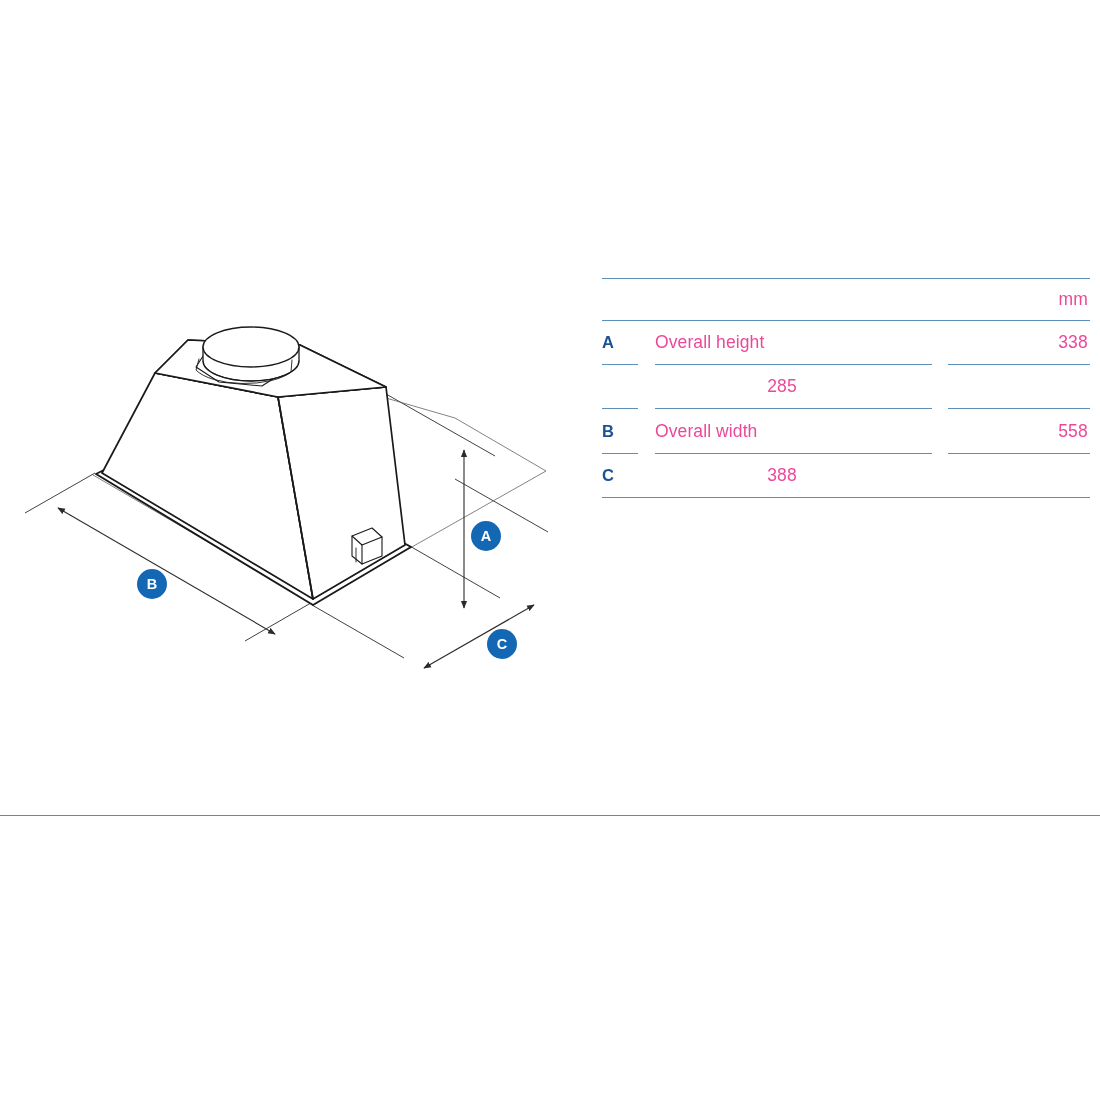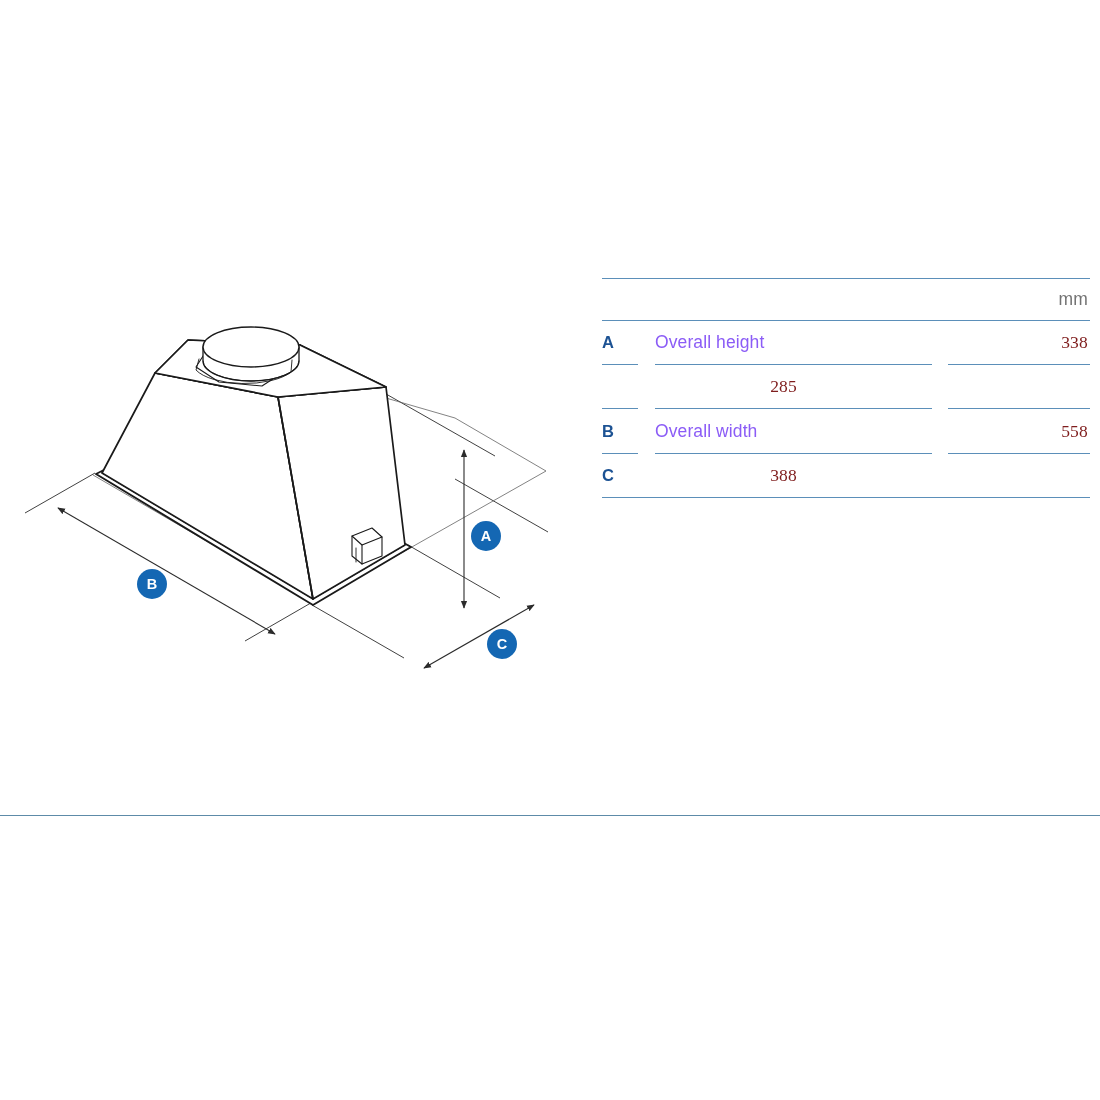--- a/index.html
+++ b/index.html
@@ -66,54 +66,53 @@
   .seg-c { left: 346px; width: 142px; }
 
   .thead-row {
     height: 41px;
     display: flex;
     align-items: center;
     justify-content: flex-end;
   }
   .unit-label {
     font-size: 17.5px;
-    color: #737373;
+    color: #ec4899;
     letter-spacing: .2px;
     padding-right: 2px;
   }
 
   .trow {
     height: 43px;
     display: flex;
     align-items: center;
   }
   .cell-key {
     width: 53px;
     flex: none;
     font-size: 16.5px;
     font-weight: bold;
     color: #1c5293;
     letter-spacing: .3px;
   }
   .cell-name {
     flex: 1 1 auto;
     font-size: 17.5px;
-    color: #8b5cf6;
+    color: #ec4899;
     letter-spacing: .1px;
     white-space: nowrap;
   }
   .cell-value {
     width: 142px;
     flex: none;
     text-align: right;
     font-size: 17.5px;
-    color: #7f1d1d;
+    color: #ec4899;
     letter-spacing: .2px;
     padding-right: 2px;
-    font-family: Liberation Serif, serif;
   }
 
   
   #bottom-divider {
     position: absolute;
     left: 0;
     top: 815px;
     width: 1100px;
     height: 0;
     border-top: 1.6px solid #5d8ba8;

